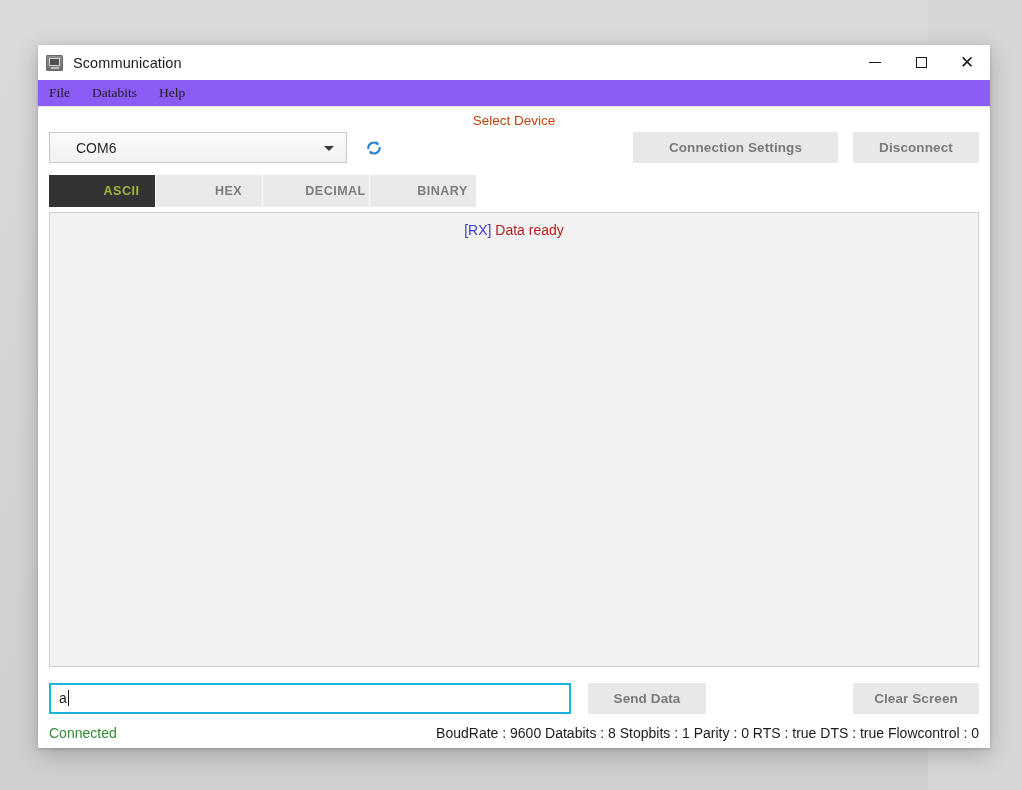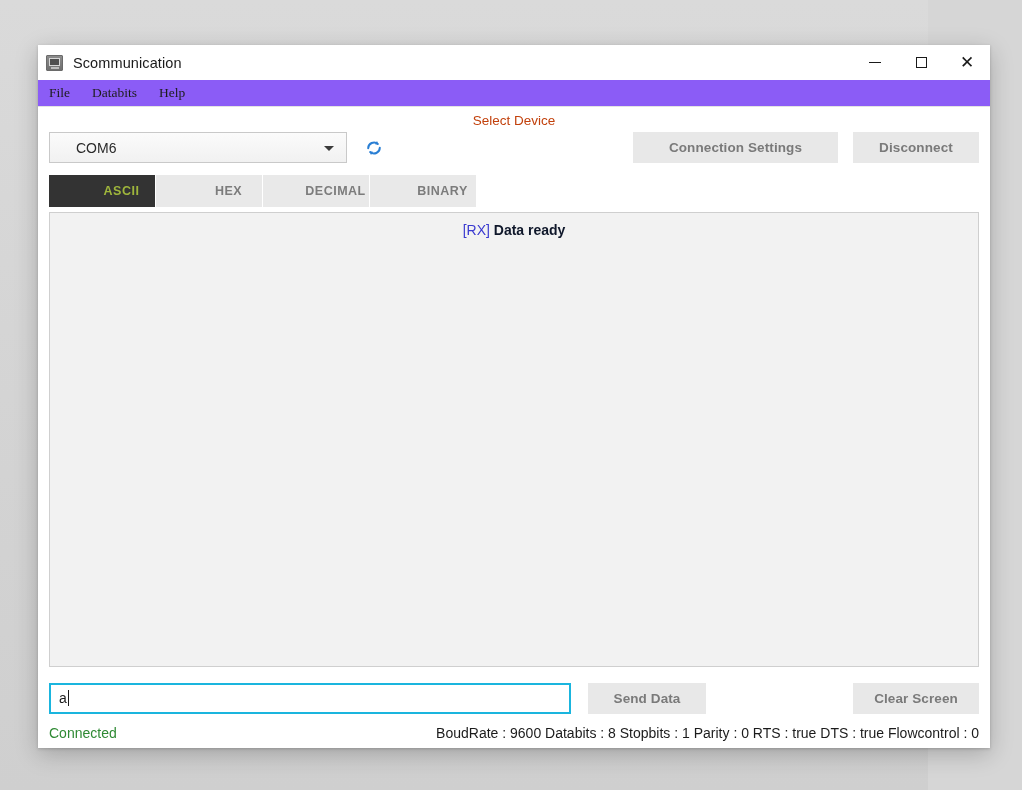--- a/index.html
+++ b/index.html
@@ -250,21 +250,21 @@
     background: #f2f2f2;
     border: 1px solid #cfcfcf;
     box-sizing: border-box;
     padding: 7px 9px;
     overflow: hidden;
     font-size: 14px;
     line-height: 20px;
   }
   .log-line { white-space: pre; }
   .log-tag-rx { color: #3a3ad0; }
-  .log-msg { color: #0f172a; font-weight: bold; }
+  .log-msg { color: #b91c1c; }
 
   
   .bottom-row {
     display: flex;
     align-items: center;
     height: 32px;
     margin-top: 15px;
     margin-bottom: 4px;
     flex: none;
   }

